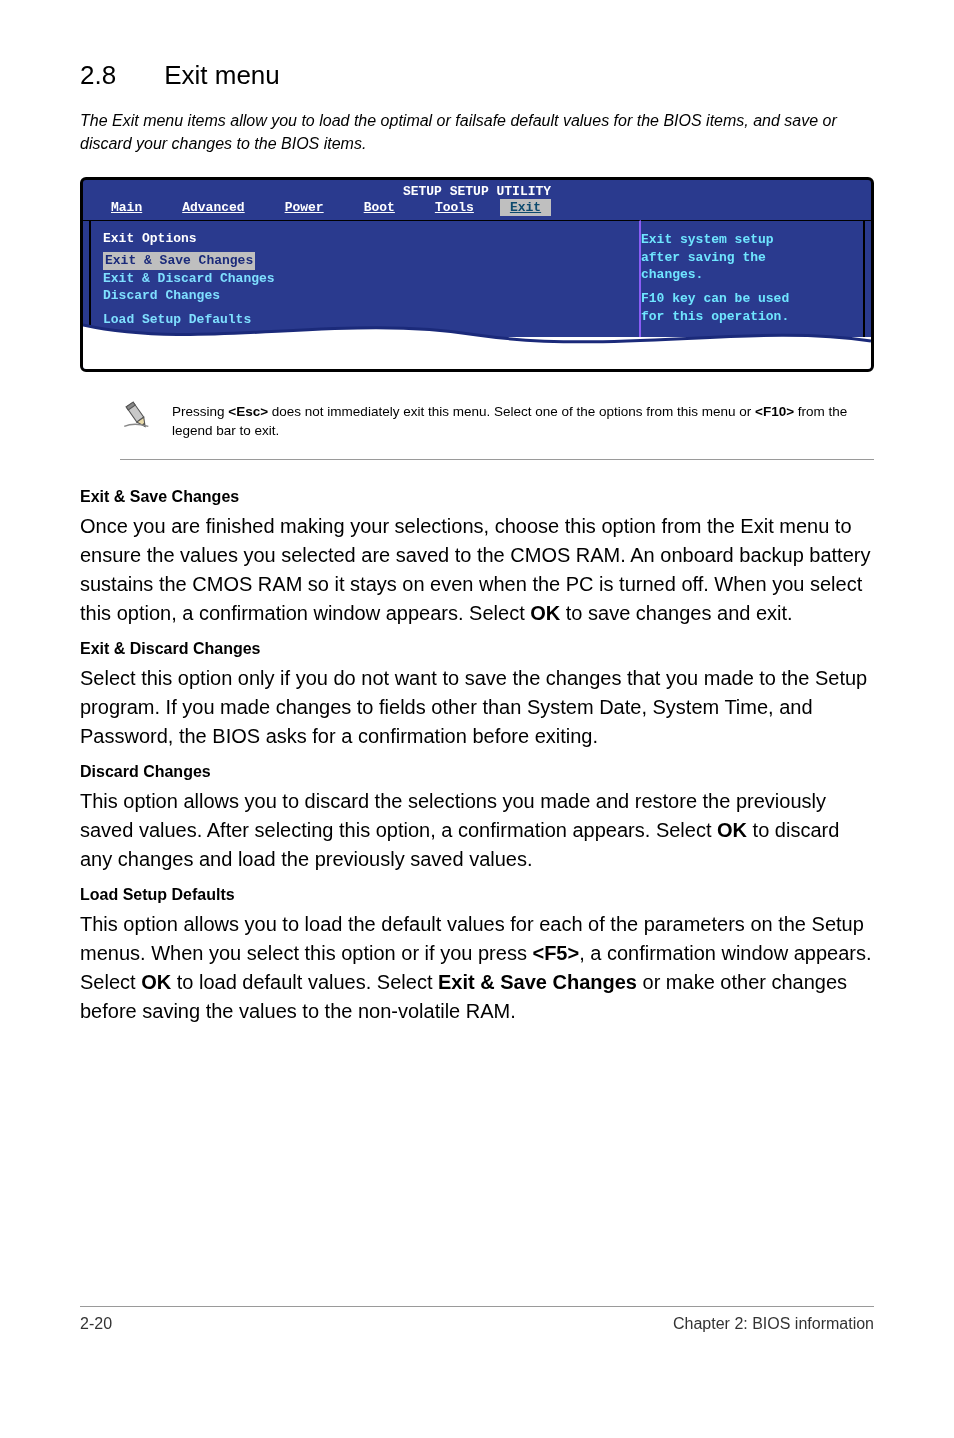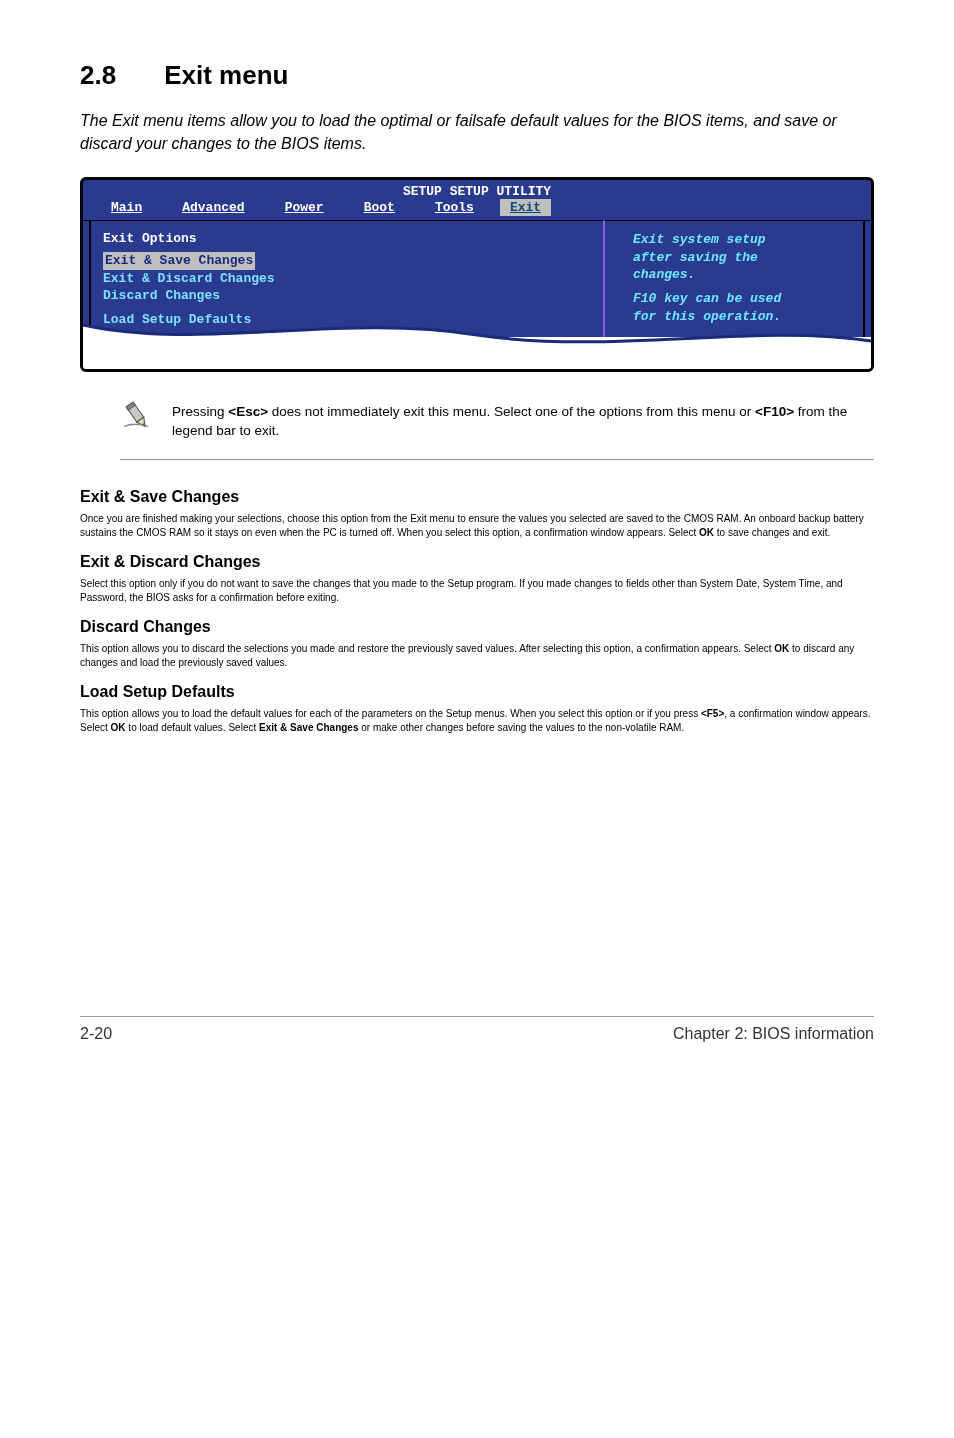--- a/index.html
+++ b/index.html
@@ -8,21 +8,21 @@
     background: #fff;
     width: 954px;
     margin: 0 auto;
     padding: 60px 80px 40px 80px;
     color: #000;
     font-size: 14px;
   }
 
   h1.section-title {
     font-size: 26px;
-    font-weight: bold;
+    font-weight: normal;
     margin-bottom: 18px;
   }
   h1.section-title .num { display: inline-block; margin-right: 48px; }
 
   p.intro {
     font-size: 16px;
     line-height: 1.45;
     margin-bottom: 22px;
     font-style: italic;
   }
@@ -75,27 +75,26 @@
     position: relative;
   }
   .bios-left::before {
     content: "";
     position: absolute;
     left: 6px; top: 0; bottom: 0;
     width: 2px;
     background: #000;
   }
   .bios-right {
-    width: 266px;
+    width: 230px;
     background: #2a3a8e;
     border-top: 1px solid #000;
-    padding: 10px 12px 26px 28px;
+    padding: 10px 12px 26px 0;
     color: #6fe6ff;
     position: relative;
-    font-style: italic;
   }
   .bios-right::after {
     content: "";
     position: absolute;
     right: 6px; top: 0; bottom: 0;
     width: 2px;
     background: #000;
   }
   .exit-head {
     color: #fff;
@@ -130,21 +129,21 @@
   .note-row svg { flex: 0 0 auto; margin-top: -4px; }
   .note-text { font-size: 13.5px; line-height: 1.45; }
 
   h3.sub {
     font-size: 16px;
     font-weight: bold;
     margin-bottom: 6px;
     margin-top: 12px;
   }
   p.para {
-    font-size: 10px;
+    font-size: 20px;
     line-height: 1.45;
     margin-bottom: 12px;
   }
 
   .footer {
     display: flex;
     justify-content: space-between;
     border-top: 1px solid #9a9a9a;
     padding-top: 8px;
     margin-top: 280px;

